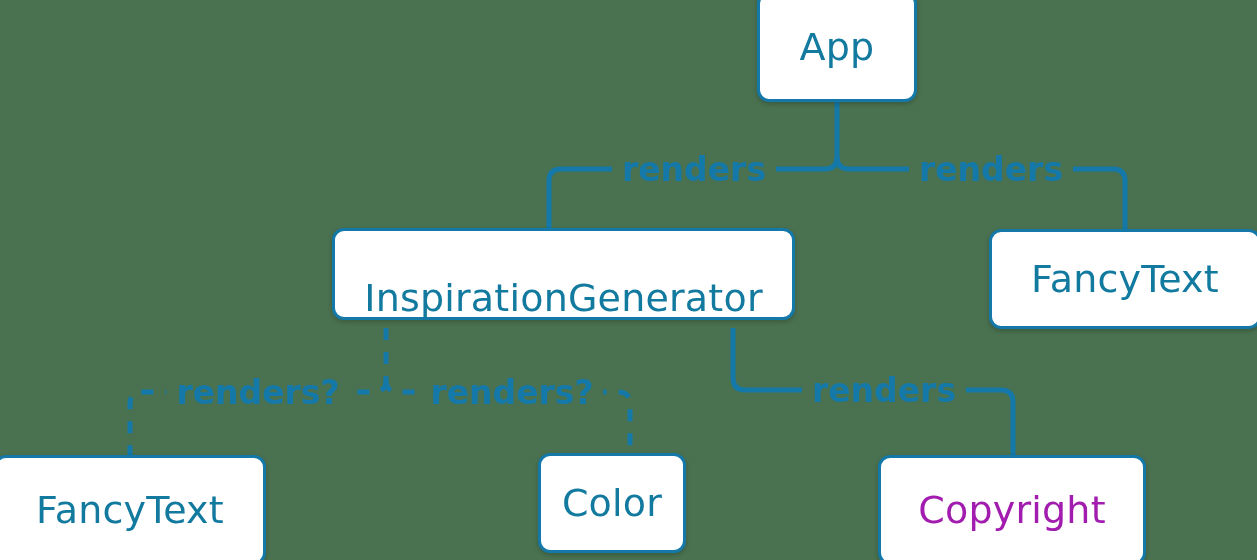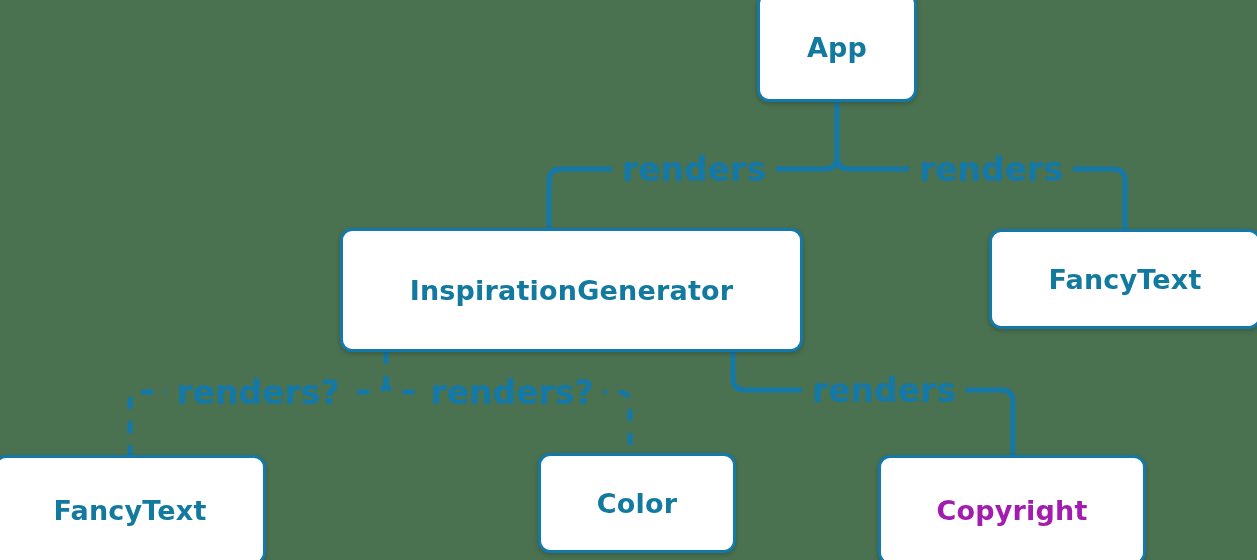--- a/index.html
+++ b/index.html
@@ -32,31 +32,30 @@
     background: #ffffff;
     border: 3px solid #1478a8;
     border-radius: 12px;
     display: flex;
     align-items: center;
     justify-content: center;
     box-shadow: 0 2px 5px rgba(0,0,0,0.22);
   }
   .node-label {
     color: #12799f;
-    font-size: 27px;
+    font-size: 38px;
     line-height: 1;
     letter-spacing: 0.2px;
     white-space: nowrap;
-    font-weight: bold;
   }
   .node-app        { left: 757px;  top: -8px;  width: 160px; height: 110px; }
-  .node-inspgen    { left: 340px;  top: 228px; width: 463px; height: 124px; }
+  .node-inspgen    { left: 332px;  top: 228px; width: 463px; height: 92px; align-items: flex-end; }
   .node-fancytext-right { left: 989px; top: 229px; width: 272px; height: 100px; }
   .node-fancytext-bottom{ left: -6px; top: 455px; width: 272px; height: 110px; }
-  .node-color      { left: 538px;  top: 453px; width: 198px; height: 100px; }
+  .node-color      { left: 538px;  top: 453px; width: 148px; height: 100px; }
   .node-copyright  { left: 878px;  top: 455px; width: 268px; height: 110px; }
 
   .edge-label {
     position: absolute;
     color: #1478a8;
     font-size: 33px;
     line-height: 1;
     white-space: nowrap;
     font-weight: 600;
     transform: translate(-50%, -50%);

